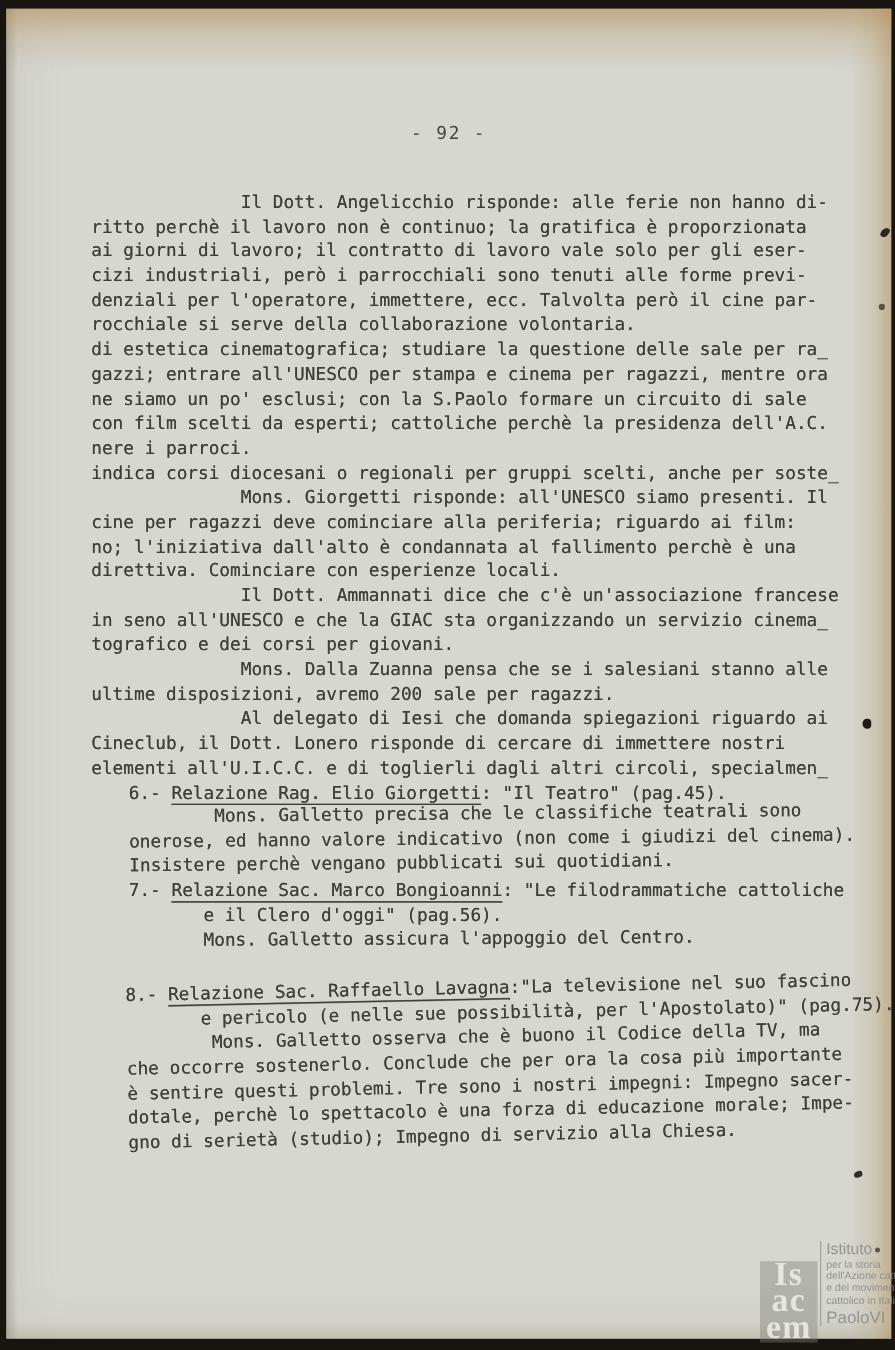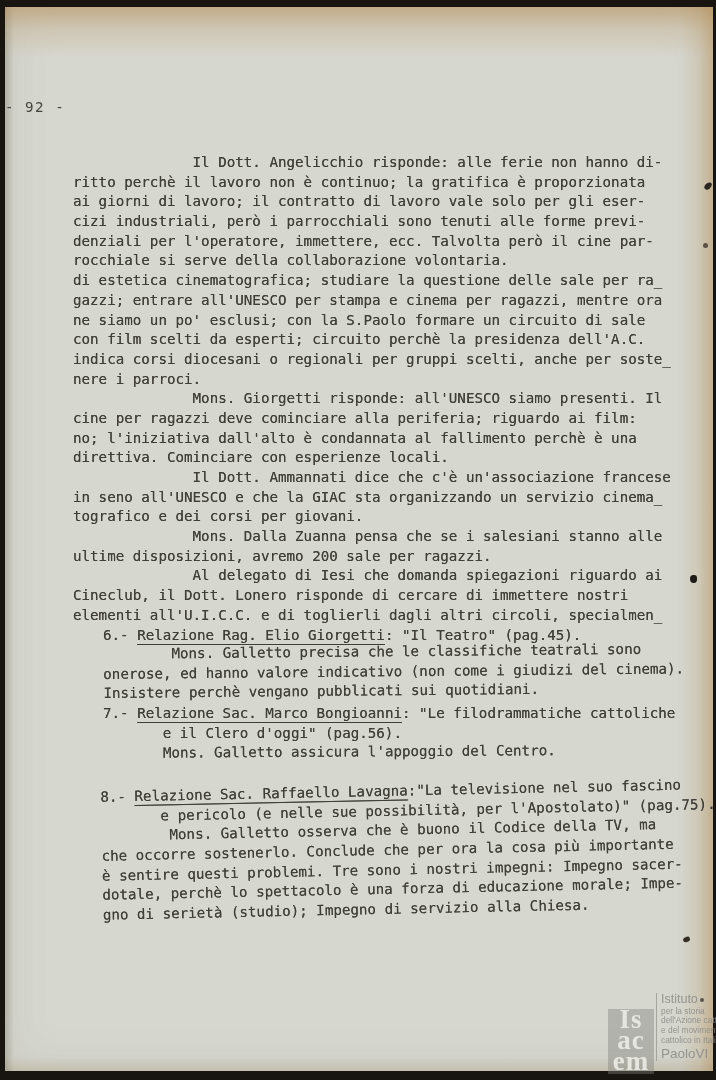--- a/index.html
+++ b/index.html
@@ -7,21 +7,21 @@
           font-family:"DejaVu Sans Mono","Liberation Mono",monospace;}
   .paper{position:absolute;left:5px;top:7px;width:708px;height:1064px;
     background:
       linear-gradient(180deg, rgba(186,142,80,.52) 0px, rgba(186,142,80,.20) 22px, rgba(186,142,80,0) 50px),
       linear-gradient(270deg, rgba(186,142,80,.46) 0px, rgba(186,142,80,.16) 14px, rgba(186,142,80,0) 32px),
       linear-gradient(0deg, rgba(150,120,70,.18) 0px, rgba(150,120,70,0) 14px),
       linear-gradient(90deg, rgba(90,85,70,.25) 0px, rgba(90,85,70,0) 9px),
       #d6d7cf;
     box-shadow: inset 0 0 46px rgba(115,108,88,.14);
   }
-  .pagenum{position:absolute;left:0;right:0;top:92px;text-align:left;
+  .pagenum{position:absolute;left:0;right:0;top:92px;text-align:center;
     font-size:14.2px;letter-spacing:1.5px;color:#45443e;}
   .content{position:absolute;left:68px;top:146px;width:624px;
     font-size:14.2px;line-height:19.7px;color:#403e39;
     text-shadow:0 0 .5px rgba(58,56,50,.8);}
   .tline{white-space:pre;height:19.7px;overflow:visible;}
   .para .tline{white-space:pre;}
   .sec{padding-left:30px;}
   .sec8{margin-top:25px;transform:rotate(-1.2deg);transform-origin:20px 100%;}
   .sec6 .sec-body{transform:rotate(-0.55deg);transform-origin:0 0;}
   .sec7 .sec-body{transform:rotate(-0.35deg);transform-origin:0 0;}
@@ -77,23 +77,23 @@
           <div class="tline">ritto perchè il lavoro non è continuo; la gratifica è proporzionata</div>
           <div class="tline">ai giorni di lavoro; il contratto di lavoro vale solo per gli eser-</div>
           <div class="tline">cizi industriali, però i parrocchiali sono tenuti alle forme previ-</div>
           <div class="tline">denziali per l'operatore, immettere, ecc. Talvolta però il cine par-</div>
           <div class="tline">rocchiale si serve della collaborazione volontaria.</div>
         </div>
       <div class="para">
           <div class="tline">di estetica cinematografica; studiare la questione delle sale per ra̲</div>
           <div class="tline">gazzi; entrare all'UNESCO per stampa e cinema per ragazzi, mentre ora</div>
           <div class="tline">ne siamo un po' esclusi; con la S.Paolo formare un circuito di sale</div>
-          <div class="tline">con film scelti da esperti; circuito perchè la presidenza dell'A.C.</div>
+          <div class="tline">con film scelti da esperti; cattoliche perchè la presidenza dell'A.C.</div>
+          <div class="tline">nere i parroci.</div>
           <div class="tline">indica corsi diocesani o regionali per gruppi scelti, anche per soste̲</div>
-          <div class="tline">nere i parroci.</div>
         </div>
       <div class="para">
           <div class="tline">              Mons. Giorgetti risponde: all'UNESCO siamo presenti. Il</div>
           <div class="tline">cine per ragazzi deve cominciare alla periferia; riguardo ai film:</div>
           <div class="tline">no; l'iniziativa dall'alto è condannata al fallimento perchè è una</div>
           <div class="tline">direttiva. Cominciare con esperienze locali.</div>
         </div>
       <div class="para">
           <div class="tline">              Il Dott. Ammannati dice che c'è un'associazione francese</div>
           <div class="tline">in seno all'UNESCO e che la GIAC sta organizzando un servizio cinema̲</div>

